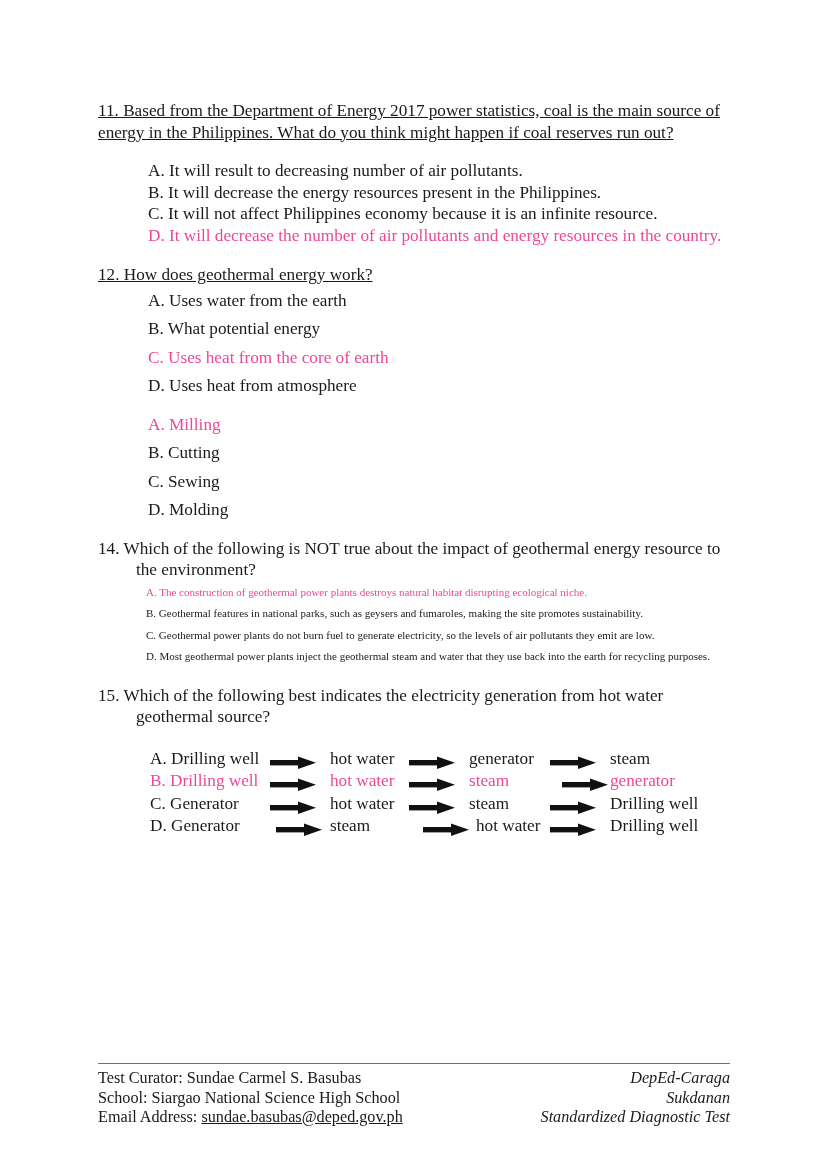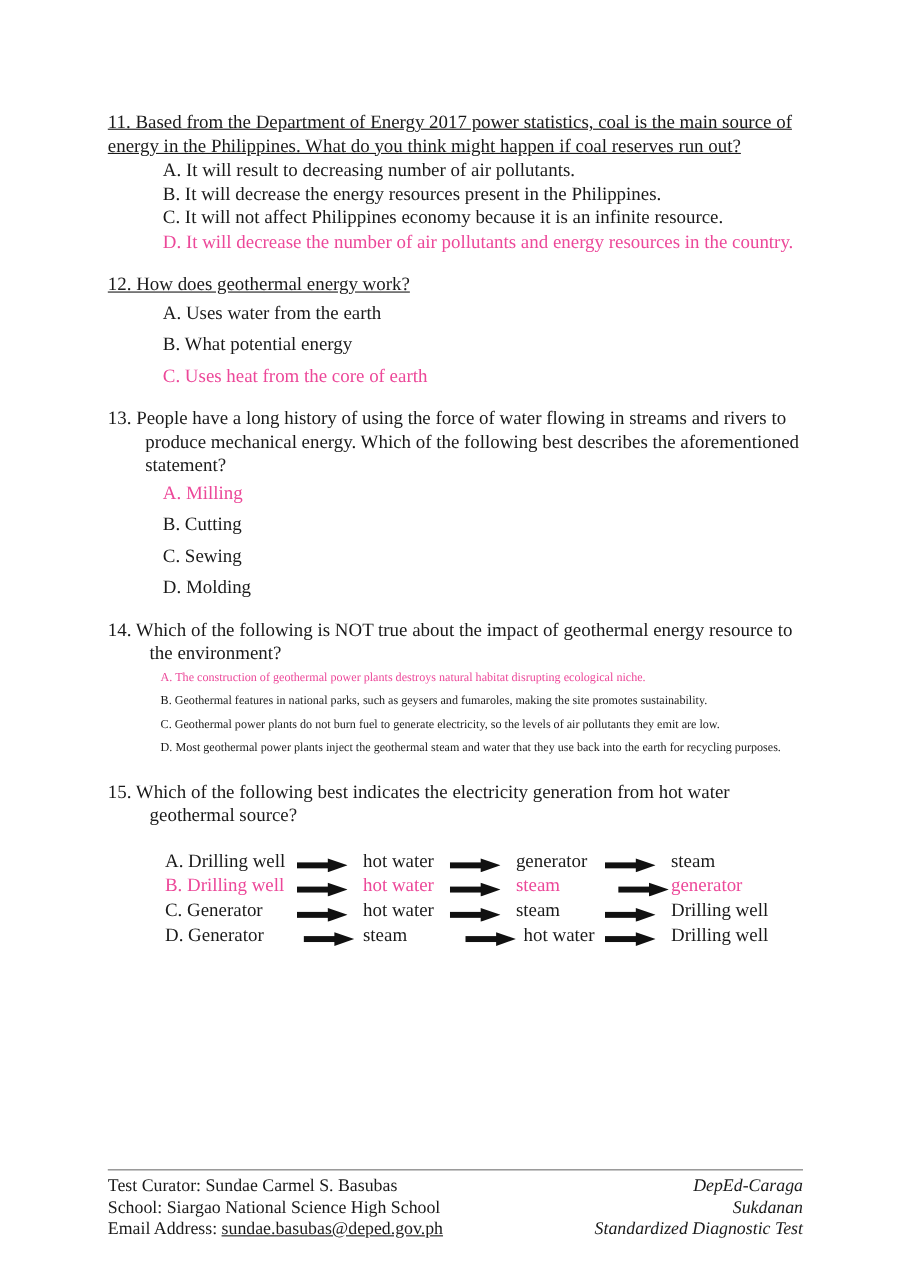--- a/index.html
+++ b/index.html
@@ -42,21 +42,21 @@
   .stem-hang {
     padding-left: 34px;
     text-indent: -34px;
   }
   .stem-hang-wide {
     padding-left: 38px;
     text-indent: -38px;
   }
 
   .options {
-    margin-top: 1px;
+    margin-top: 17px;
   }
   .opt {
     font-size: 17.2px;
     line-height: 21.5px;
     padding-left: 72px;
     text-indent: -22px;
   }
 
   
   .opt-q14 {
@@ -158,25 +158,28 @@
           <span>Uses water from the earth</span>
         </div>
         <div class="opt" style="margin-bottom:7px;">
           <span>B.</span>
           <span>What potential energy</span>
         </div>
         <div class="opt red" style="margin-bottom:7px;">
           <span>C.</span>
           <span>Uses heat from the core of earth</span>
         </div>
+        <div class="opt">
+          <span>D.</span>
+          <span>Uses heat from atmosphere</span>
+        </div>
       </div>
     </div>
 
     <div class="question" style="margin-bottom:17px;">
-      <div class="stem stem-hang">13. People have a long history of using the force of water flowing in streams and rivers to produce mechanical energy. Which of the following best describes the aforementioned statement?</div>
       <div class="options" style="margin-top:4px;">
         <div class="opt red" style="margin-bottom:7px;">
           <span>A.</span>
           <span>Milling</span>
         </div>
         <div class="opt" style="margin-bottom:7px;">
           <span>B.</span>
           <span>Cutting</span>
         </div>
         <div class="opt" style="margin-bottom:7px;">

